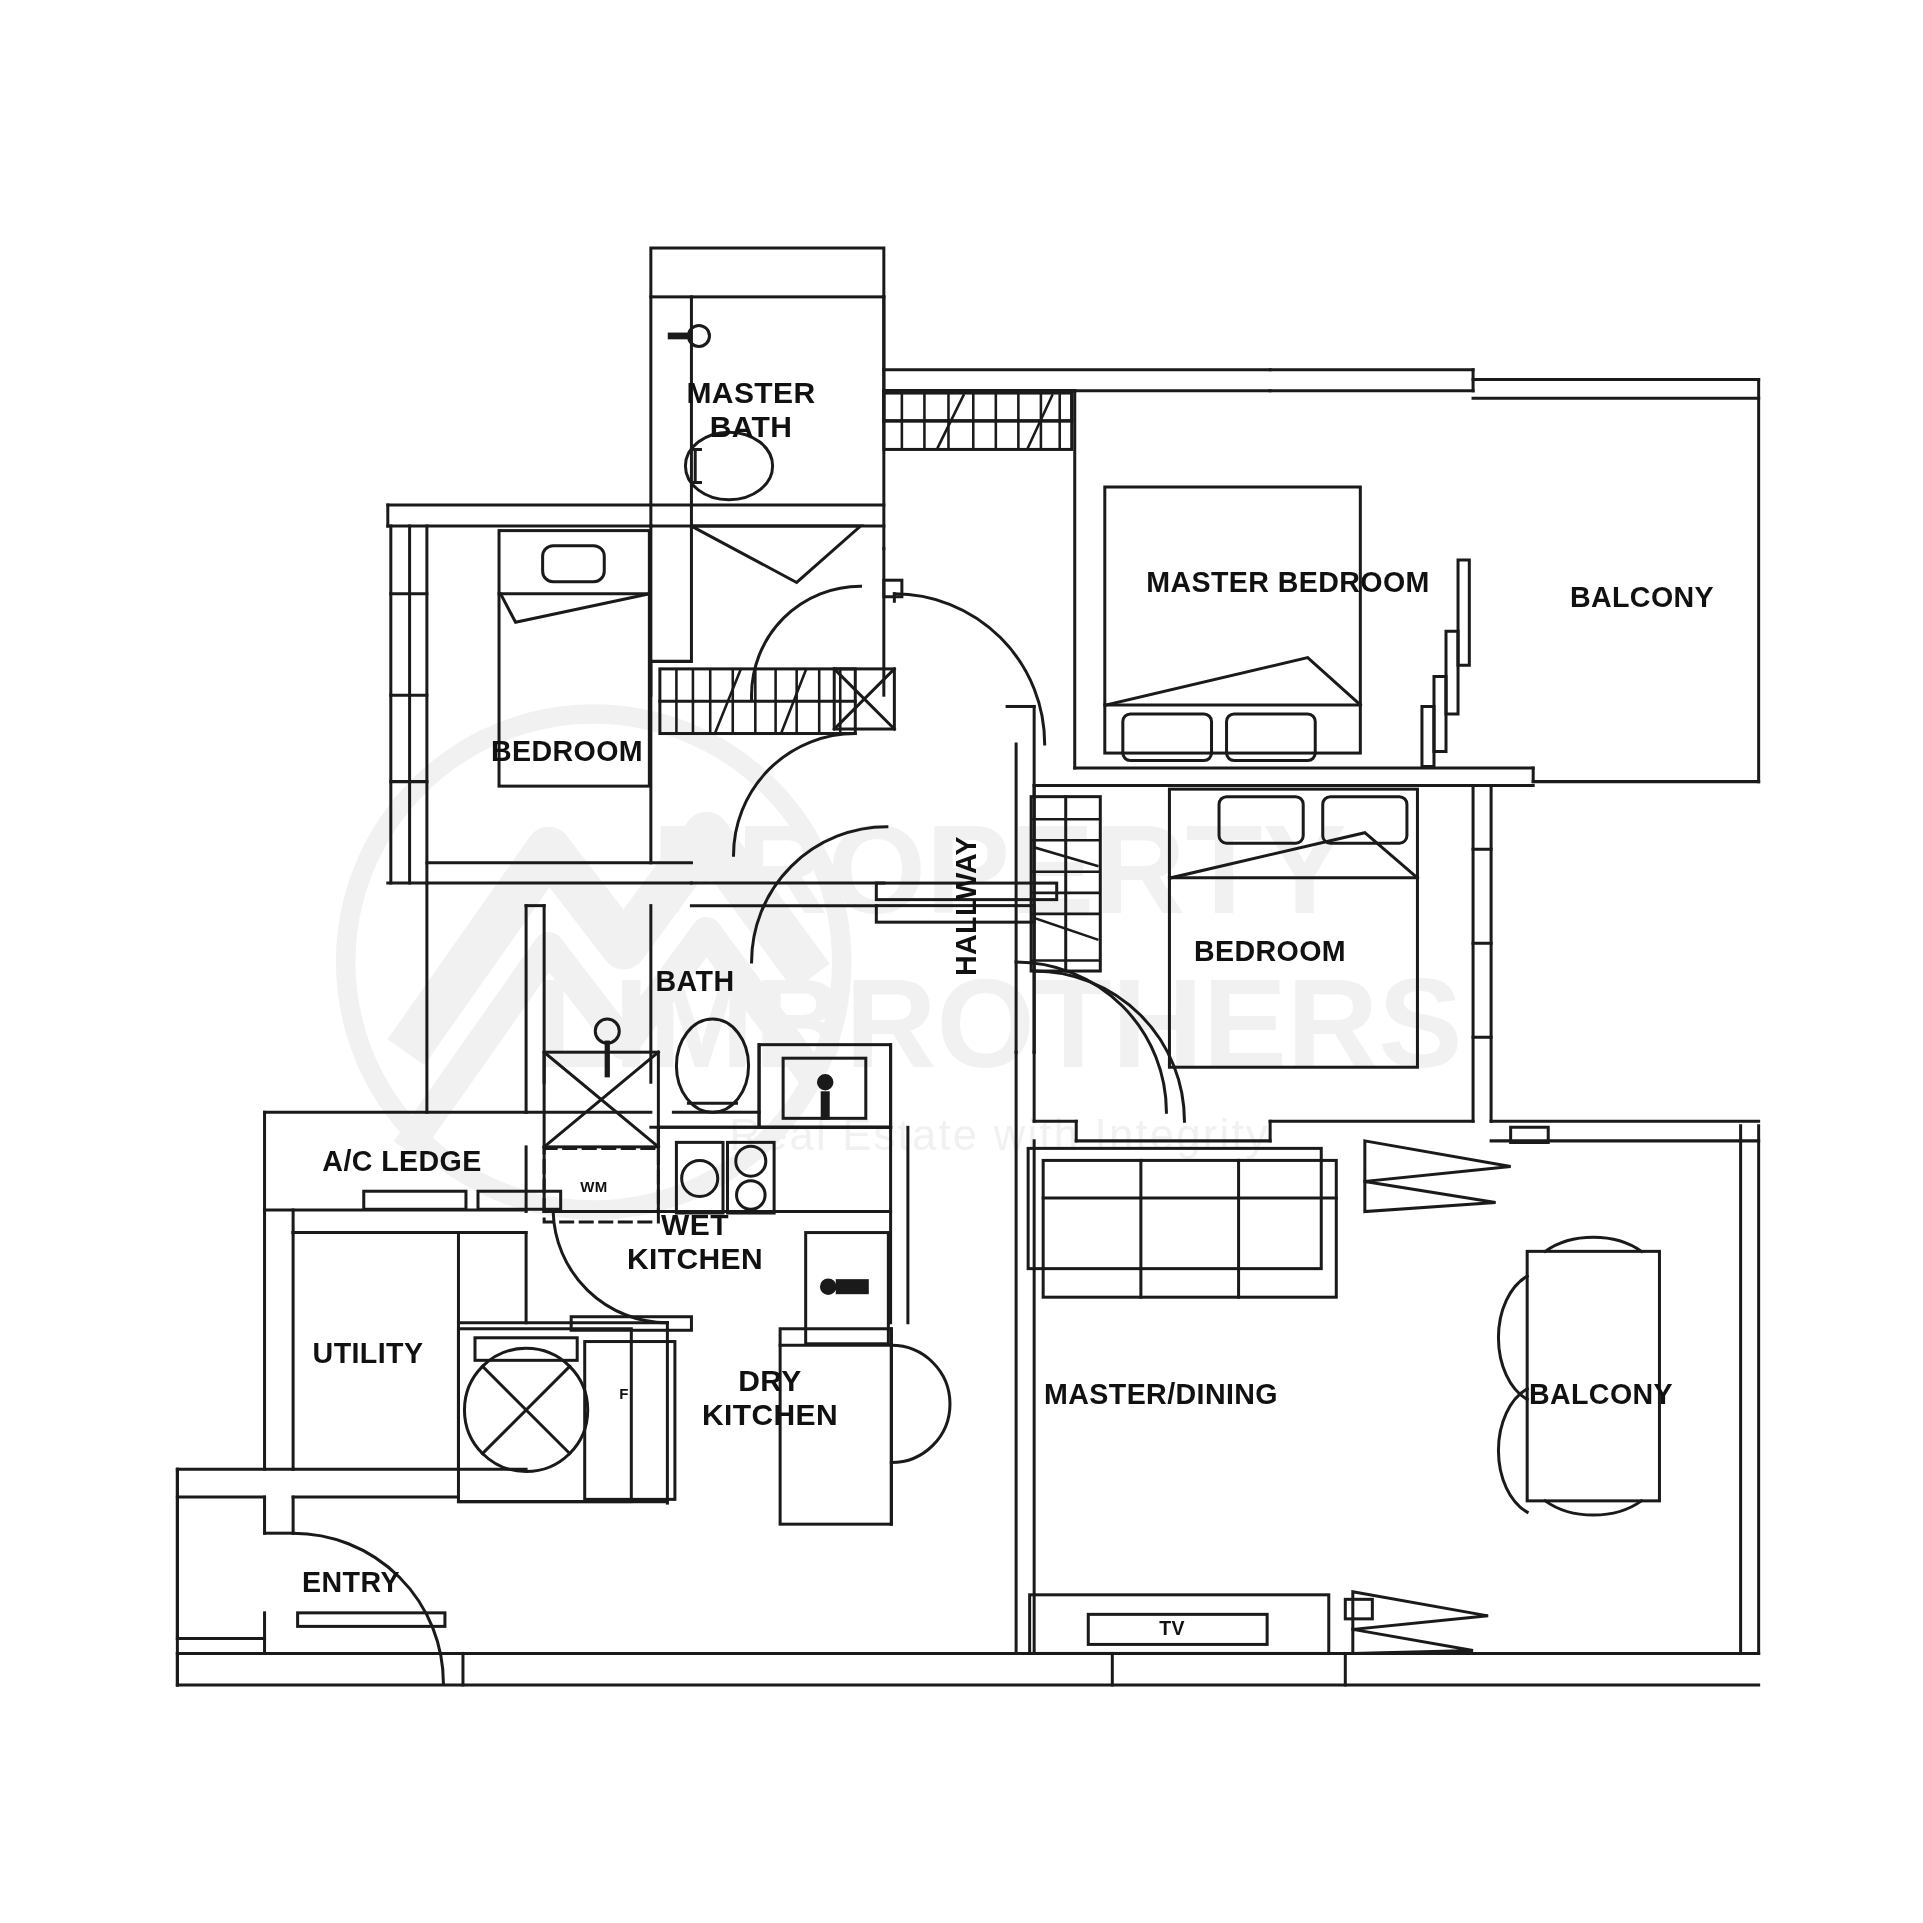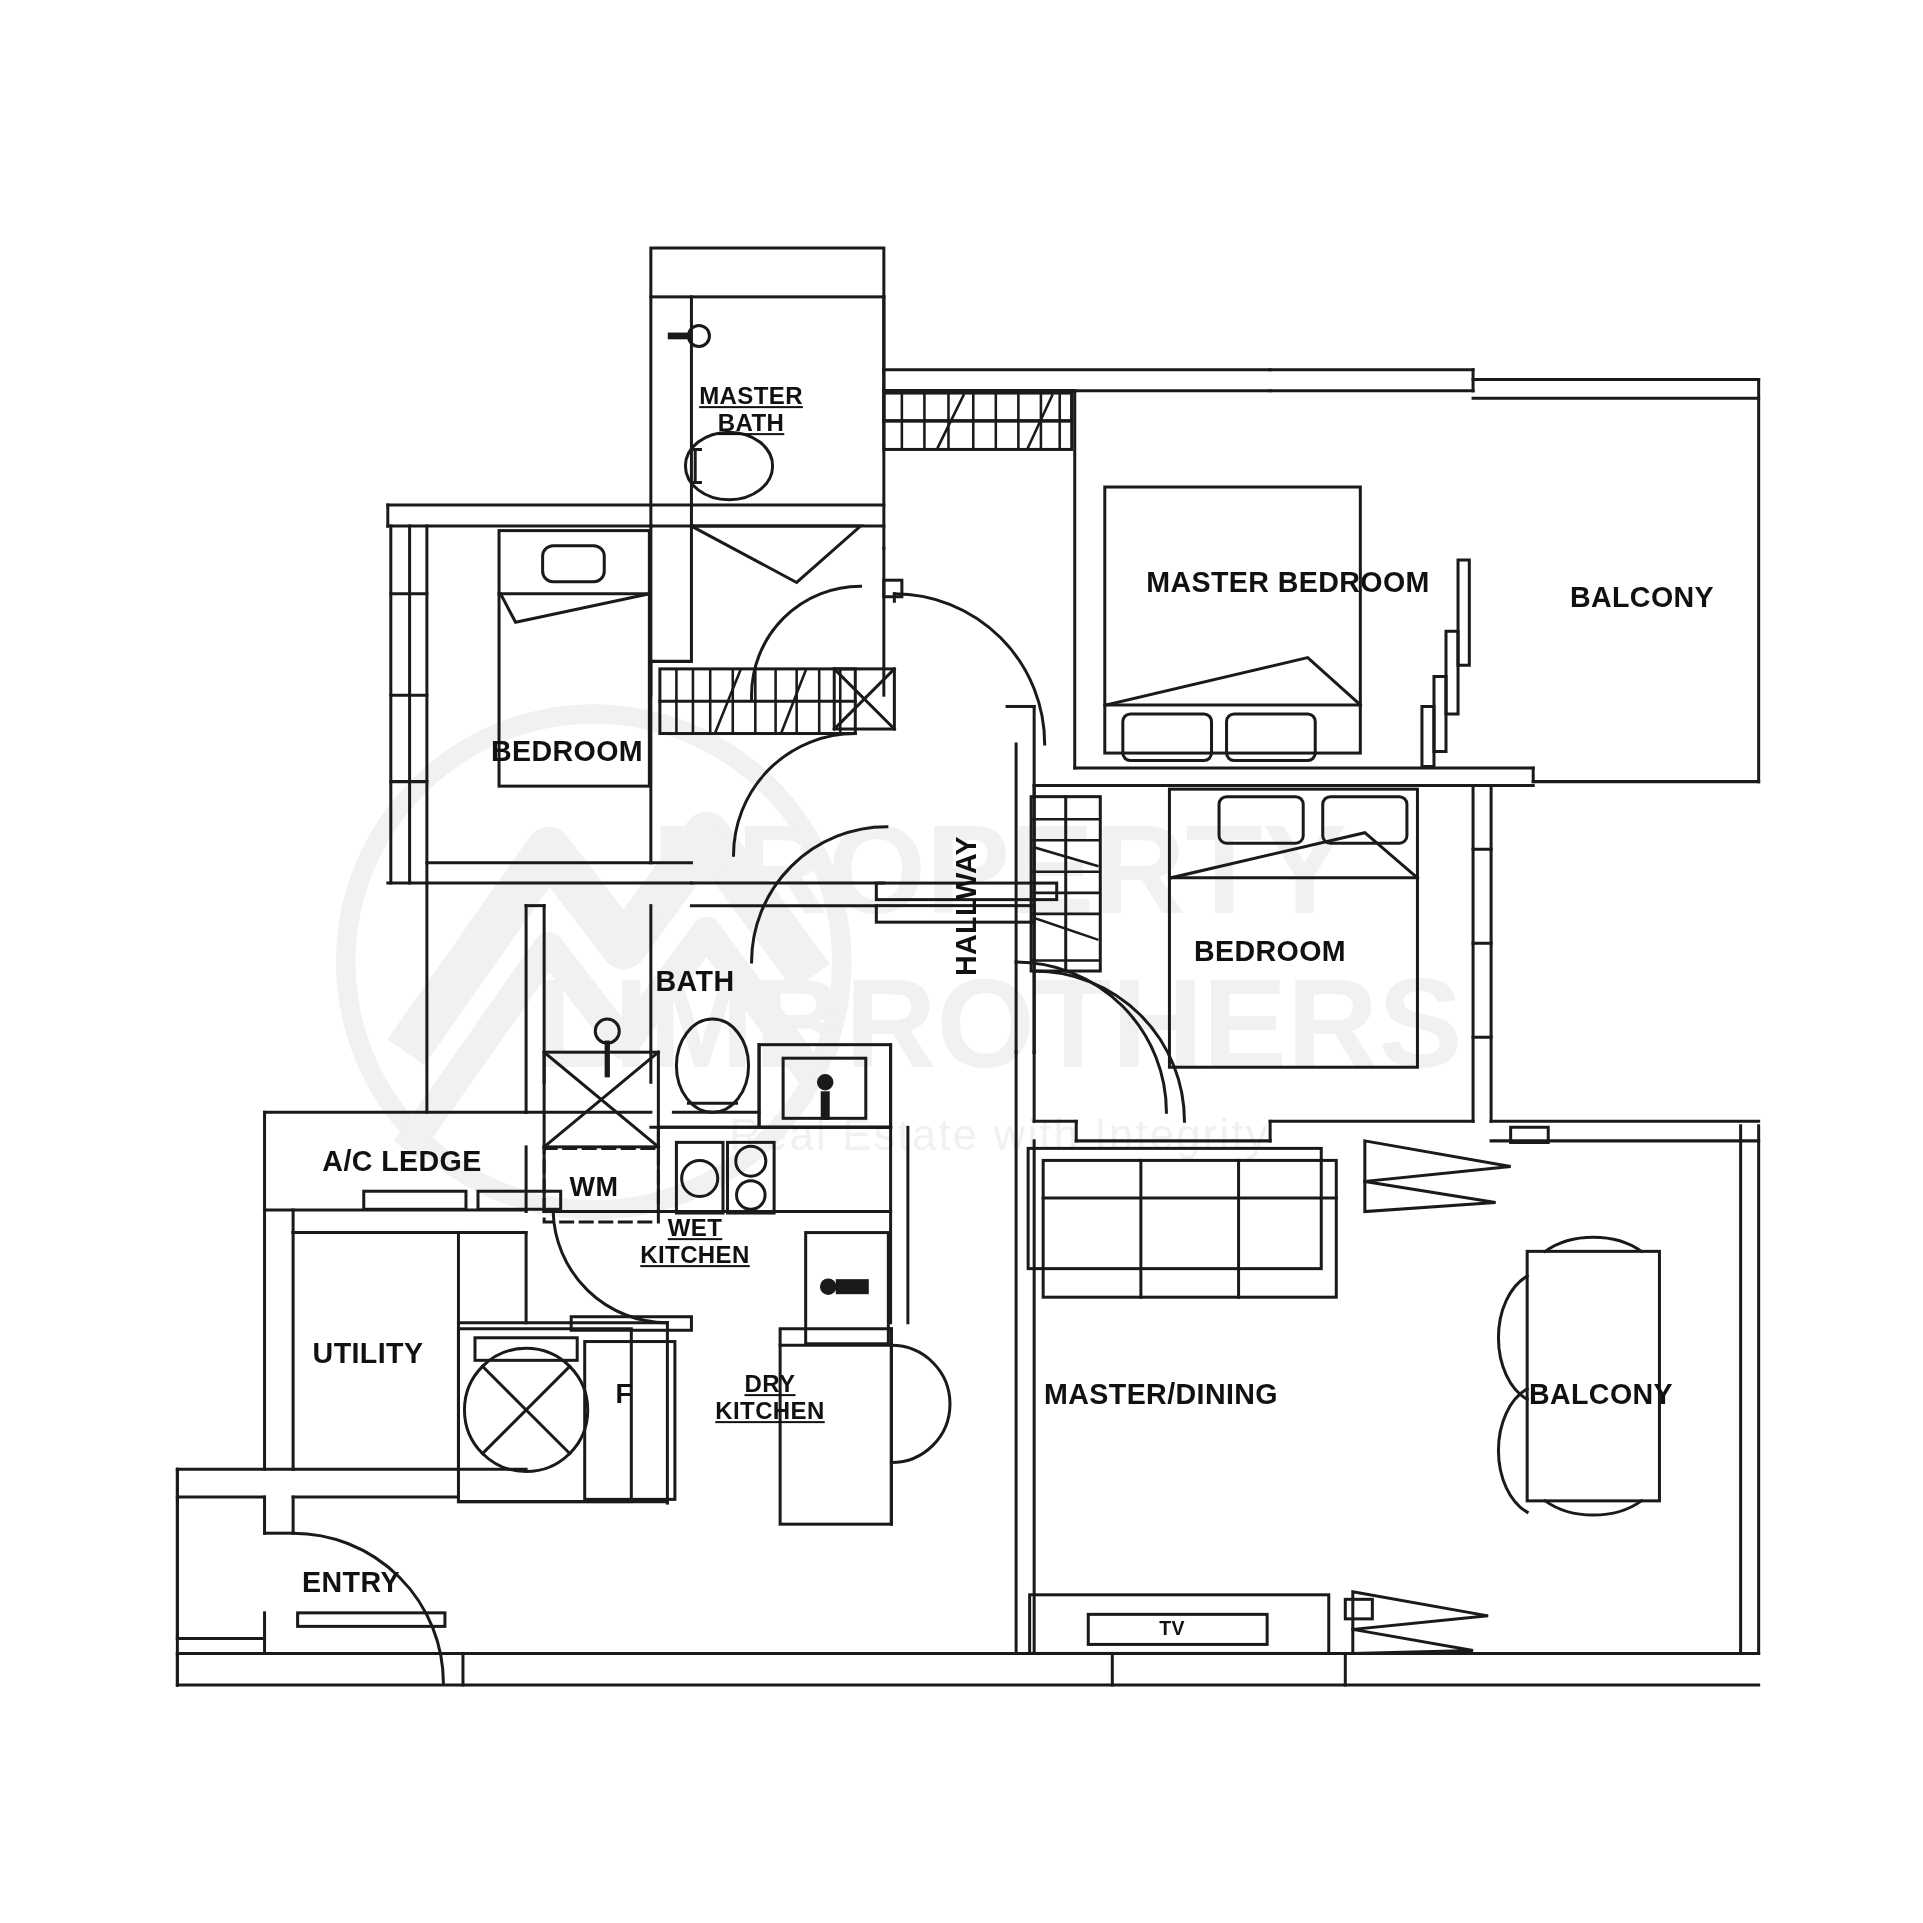--- a/index.html
+++ b/index.html
@@ -29,22 +29,22 @@
     font-family: "Liberation Sans", sans-serif;
     font-weight: bold;
     color: #111111;
     letter-spacing: 0.4px;
     white-space: pre-line;
     text-align: center;
     line-height: 1.12;
     user-select: none;
   }
   .lbl-lg   { font-size: 28.6px; }
-  .lbl-md   { font-size: 24px; text-decoration: underline; }
-  .lbl-sm   { font-size: 27px; }
+  .lbl-md   { font-size: 30px; }
+  .lbl-sm   { font-size: 15px; }
   .lbl-xs   { font-size: 19.5px; text-align: right; }
   .rot90    { transform-origin: 50% 50%; }
 </style>
 </head>
 <body>
 
 <div id="plan-root">
 
   <svg id="plan-svg" viewBox="0 0 2560 2560" xmlns="http://www.w3.org/2000/svg">
 

